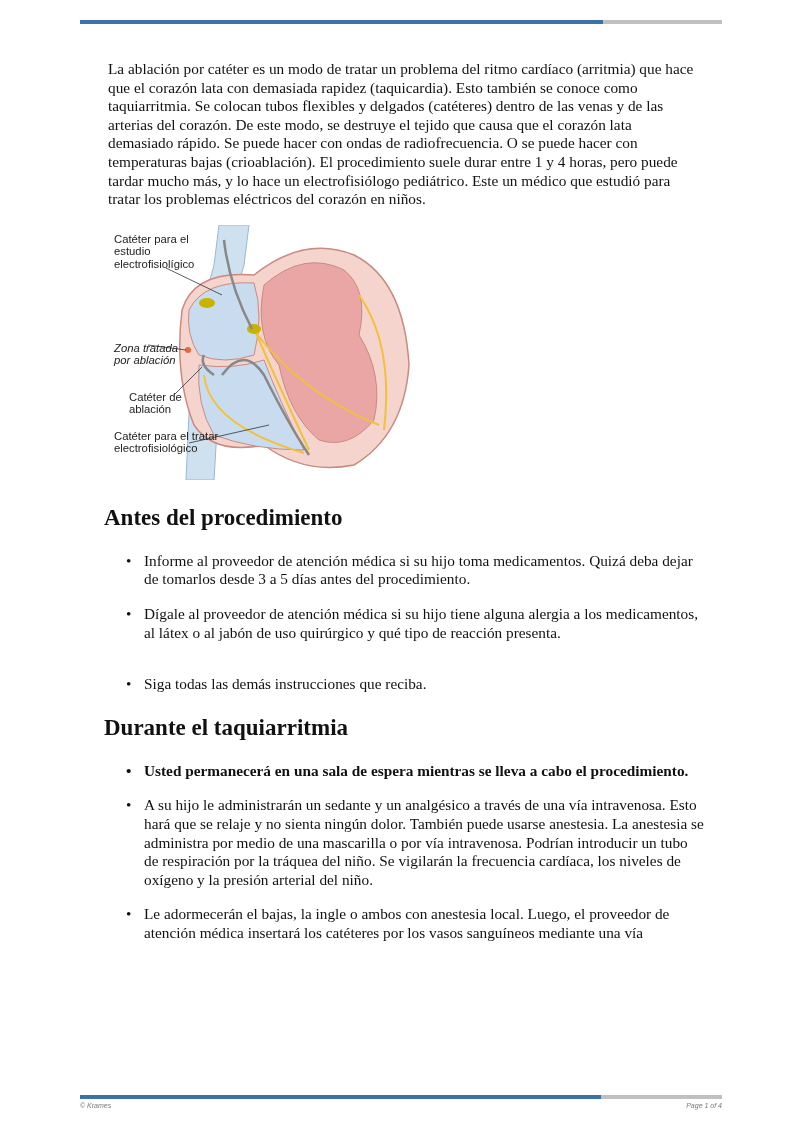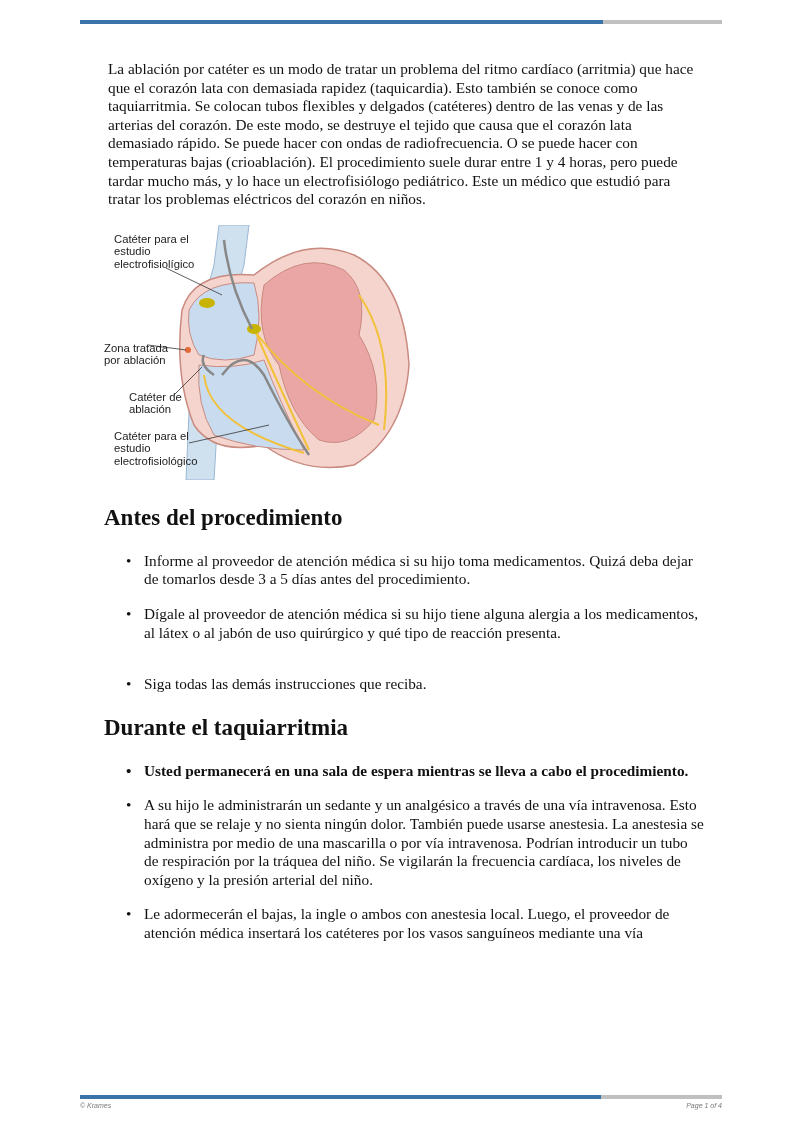--- a/index.html
+++ b/index.html
@@ -54,23 +54,23 @@
       <path d="M118 150 Q140 120 160 150 Q185 200 205 230" fill="none" stroke="#888" stroke-width="2.5"></path>
       <path d="M100 130 Q95 140 110 150" fill="none" stroke="#888" stroke-width="2.5"></path>
       <circle cx="84" cy="125" r="3" fill="#e46a3a"></circle>
 
       <line x1="62" y1="43" x2="118" y2="70" stroke="#333" stroke-width="0.8"></line>
       <line x1="44" y1="120" x2="82" y2="125" stroke="#333" stroke-width="0.8"></line>
       <line x1="70" y1="170" x2="98" y2="142" stroke="#333" stroke-width="0.8"></line>
       <line x1="85" y1="218" x2="165" y2="200" stroke="#333" stroke-width="0.8"></line>
     </svg>
     <div class="lbl" style="left:10px; top:8px; width:110px;">Catéter para el estudio electrofisiolígico</div>
-    <div class="lbl" style="left:0; top:117px; width:70px;">Zona tratada por ablación</div>
+    <div class="lbl" style="left:10px; top:117px; width:70px;font-style:italic;">Zona tratada por ablación</div>
     <div class="lbl" style="left:25px; top:166px; width:70px;">Catéter de ablación</div>
-    <div class="lbl" style="left:10px; top:205px; width:110px;">Catéter para el estudio electrofisiológico</div>
+    <div class="lbl" style="left:10px; top:205px; width:110px;">Catéter para el tratar electrofisiológico</div>
   </div>
 
   <div style="margin-top:24px;">
     <h2>Antes del procedimiento</h2>
     <ul style="margin-top:20px;">
       <li style="margin-bottom:16px;">Informe al proveedor de atención médica si su hijo toma medicamentos. Quizá deba dejar de tomarlos desde 3 a 5 días antes del procedimiento.</li>
       <li style="margin-bottom:33px;">Dígale al proveedor de atención médica si su hijo tiene alguna alergia a los medicamentos, al látex o al jabón de uso quirúrgico y qué tipo de reacción presenta.</li>
       <li>Siga todas las demás instrucciones que reciba.</li>
     </ul>
   </div>

